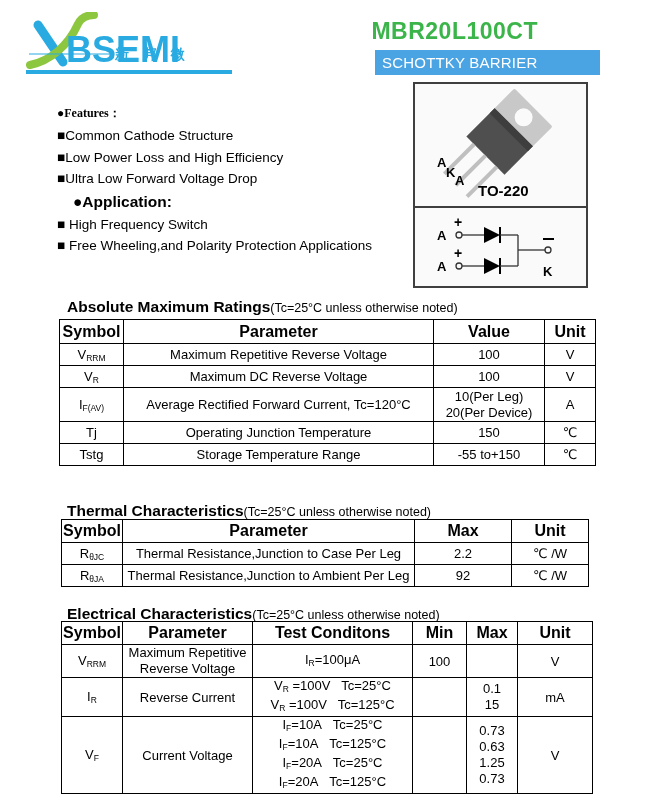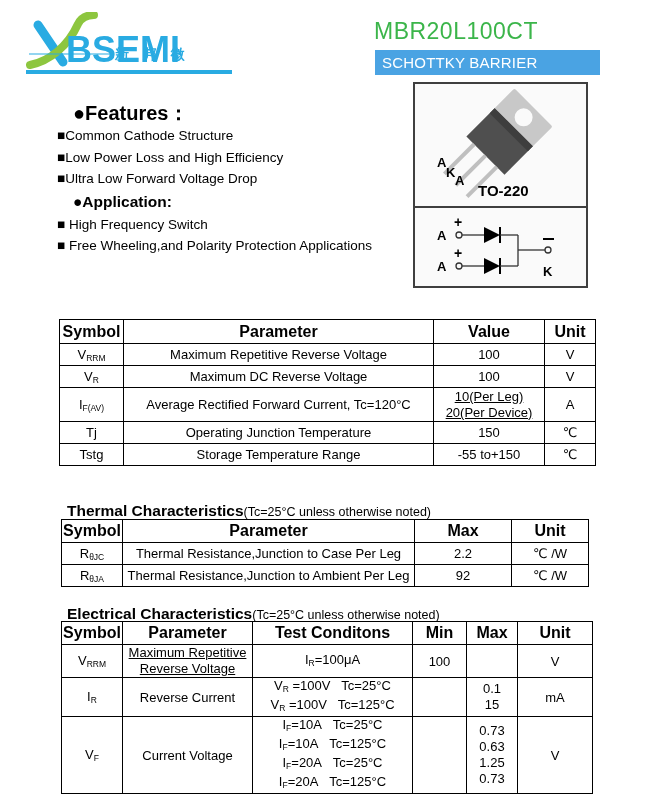--- a/index.html
+++ b/index.html
@@ -4,53 +4,53 @@
 <style>
   html,body{margin:0;padding:0;background:#ffffff;}
   .page{
     position:relative;width:600px;height:804px;background:#ffffff;overflow:hidden;
     font-family:"Liberation Sans","DejaVu Sans",sans-serif;color:#000;
   }
   
   .logo-svg{position:absolute;left:26px;top:12px;}
   .part-number{
     position:absolute;top:18px;right:62px;
-    font-size:23px;font-weight:normal;color:#3BB54A;letter-spacing:0.5px;
+    font-size:23px;font-weight:bold;color:#3BB54A;letter-spacing:0.5px;
   }
   .banner{
     position:absolute;left:375px;top:50px;width:227px;height:25px;
     background:#4AA3E3;color:#fff;font-size:15px;line-height:25px;
     padding-left:7px;box-sizing:border-box;letter-spacing:0.2px;
   }
   
   .pkg-panel{
     position:absolute;left:413px;top:82px;width:175px;height:206px;
     border:2px solid #3f3f3f;box-sizing:border-box;background:#FAFAFA;
   }
   .pkg-top{width:171px;height:124px;border-bottom:2px solid #3f3f3f;box-sizing:border-box;}
   .pkg-bottom{width:171px;height:76px;}
   
   .features{position:absolute;left:57px;top:104px;width:352px;}
-  .feat-title{font-size:20px;font-weight:bold;line-height:18px;margin:0 0 6px 16px;}
+  .feat-title{font-size:12px;font-weight:bold;line-height:18px;margin:0 0 6px 0;font-family:Liberation Serif, serif;}
   .feat-item{font-size:13.5px;line-height:16px;margin:0 0 5.5px 0;}
   .app-title{font-size:15.5px;font-weight:bold;line-height:18px;margin:2px 0 6px 16px;}
   
   .sec-title{position:absolute;white-space:nowrap;}
   .sec-title .t1{font-size:15.5px;font-weight:bold;}
   .sec-title .t2{font-size:12.5px;}
   
   table.ds{border-collapse:collapse;table-layout:fixed;position:absolute;background:#fff;}
   table.ds td,table.ds th{
     border:1.5px solid #000;padding:0;text-align:center;vertical-align:middle;
     font-size:13px;overflow:hidden;
   }
   table.ds th{font-size:16px;font-weight:bold;}
   .sym{font-size:13.5px;}
   sub{font-size:8.5px;vertical-align:-2px;letter-spacing:0;}
-  .vline{line-height:16px;text-decoration:underline;}
+  .vline{line-height:16px;}
   .cond-block{display:inline-block;text-align:center;}
   .cond-block div{line-height:16px;white-space:pre;}
   .maxcol div{line-height:16px;}
   .footnote{position:absolute;left:58px;top:781px;font-size:10px;margin-top:41px;}
 </style>
 </head>
 <body>
 
 <div class="page">
 
@@ -116,20 +116,23 @@
   <div class="features">
     <div class="feat-title">●Features：</div>
     <div class="feat-item">■Common Cathode Structure</div>
     <div class="feat-item">■Low Power Loss and High Efficiency</div>
     <div class="feat-item">■Ultra Low Forward Voltage Drop</div>
     <div class="app-title">●Application:</div>
     <div class="feat-item">■ High Frequency Switch</div>
     <div class="feat-item">■ Free Wheeling,and Polarity Protection Applications</div>
   </div>
 
+  <div class="sec-title" style="left:67px;top:298px;">
+    <span class="t1">Absolute Maximum Ratings</span><span class="t2">(Tc=25°C unless otherwise noted)</span>
+  </div>
   <table class="ds" style="left:59px;top:319px;width:536px;">
     <colgroup>
         <col style="width:64px">
         <col style="width:310px">
         <col style="width:111px">
         <col style="width:51px">
       </colgroup>
     <tbody>
         <tr style="height:24px">
       <th>Symbol</th>

